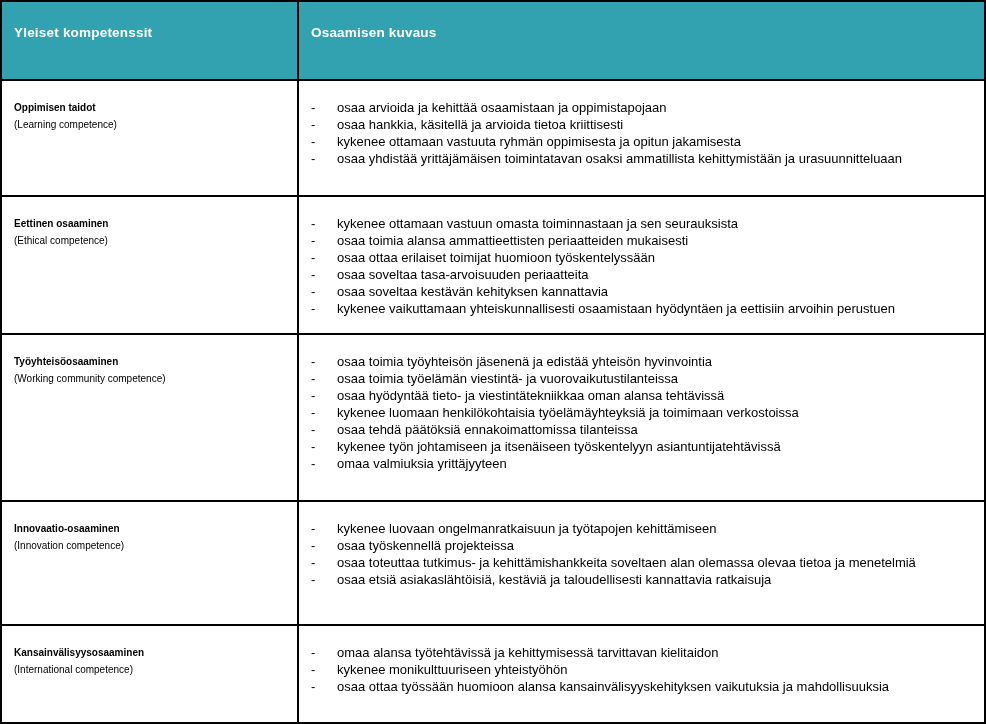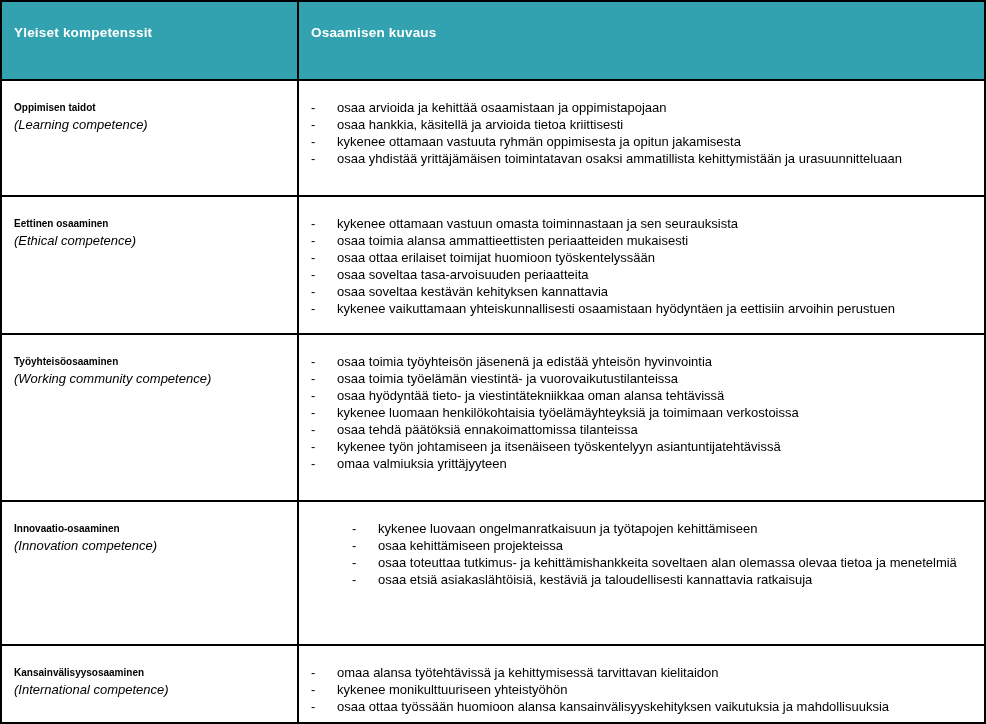--- a/index.html
+++ b/index.html
@@ -21,21 +21,21 @@
   .row {
     display: flex;
     box-sizing: border-box;
     flex: 0 0 auto;
   }
   .row + .row { border-top: 2px solid var(--border, #000000); }
   .header-row { height: 77px; background: var(--header-bg, #33a2b0); }
   .r1 { height: 116px; }
   .r2 { height: 138px; }
   .r3 { height: 167px; }
-  .r4 { height: 144px; gap: 41px; }
+  .r4 { height: 124px; }
   .r5 { flex: 1 1 auto; }
   .cell {
     box-sizing: border-box;
     overflow: hidden;
   }
   .cell.left {
     width: 297px;
     border-right: 2px solid var(--border, #000000);
     padding: 18px 10px 0 12px;
   }
@@ -60,22 +60,21 @@
     line-height: 17px;
     letter-spacing: 0.2px;
     margin-top: 48px;
   }
   .row-title {
     font-weight: bold;
     font-size: 10px;
     line-height: 17px;
   }
   .row-subtitle {
-    font-style: italic;
-    font-size: 13px;
+    font-size: 10px;
     line-height: 17px;
   }
   ul.bullets {
     margin: 0;
     padding: 0;
     list-style: none;
   }
   ul.bullets li {
     display: flex;
     font-size: 13px;
@@ -212,21 +211,21 @@
       <div class="row-subtitle">(Innovation competence)</div>
     </div>
     <div class="cell right">
       <ul class="bullets">
         <li>
             <span class="dash">-</span>
             <span class="btext">kykenee luovaan ongelmanratkaisuun ja työtapojen kehittämiseen</span>
           </li>
         <li>
             <span class="dash">-</span>
-            <span class="btext">osaa kehittämiseen projekteissa</span>
+            <span class="btext">osaa työskennellä projekteissa</span>
           </li>
         <li>
             <span class="dash">-</span>
             <span class="btext">osaa toteuttaa tutkimus- ja kehittämishankkeita soveltaen alan olemassa olevaa tietoa ja menetelmiä</span>
           </li>
         <li>
             <span class="dash">-</span>
             <span class="btext">osaa etsiä asiakaslähtöisiä, kestäviä ja taloudellisesti kannattavia ratkaisuja</span>
           </li>
       </ul>

